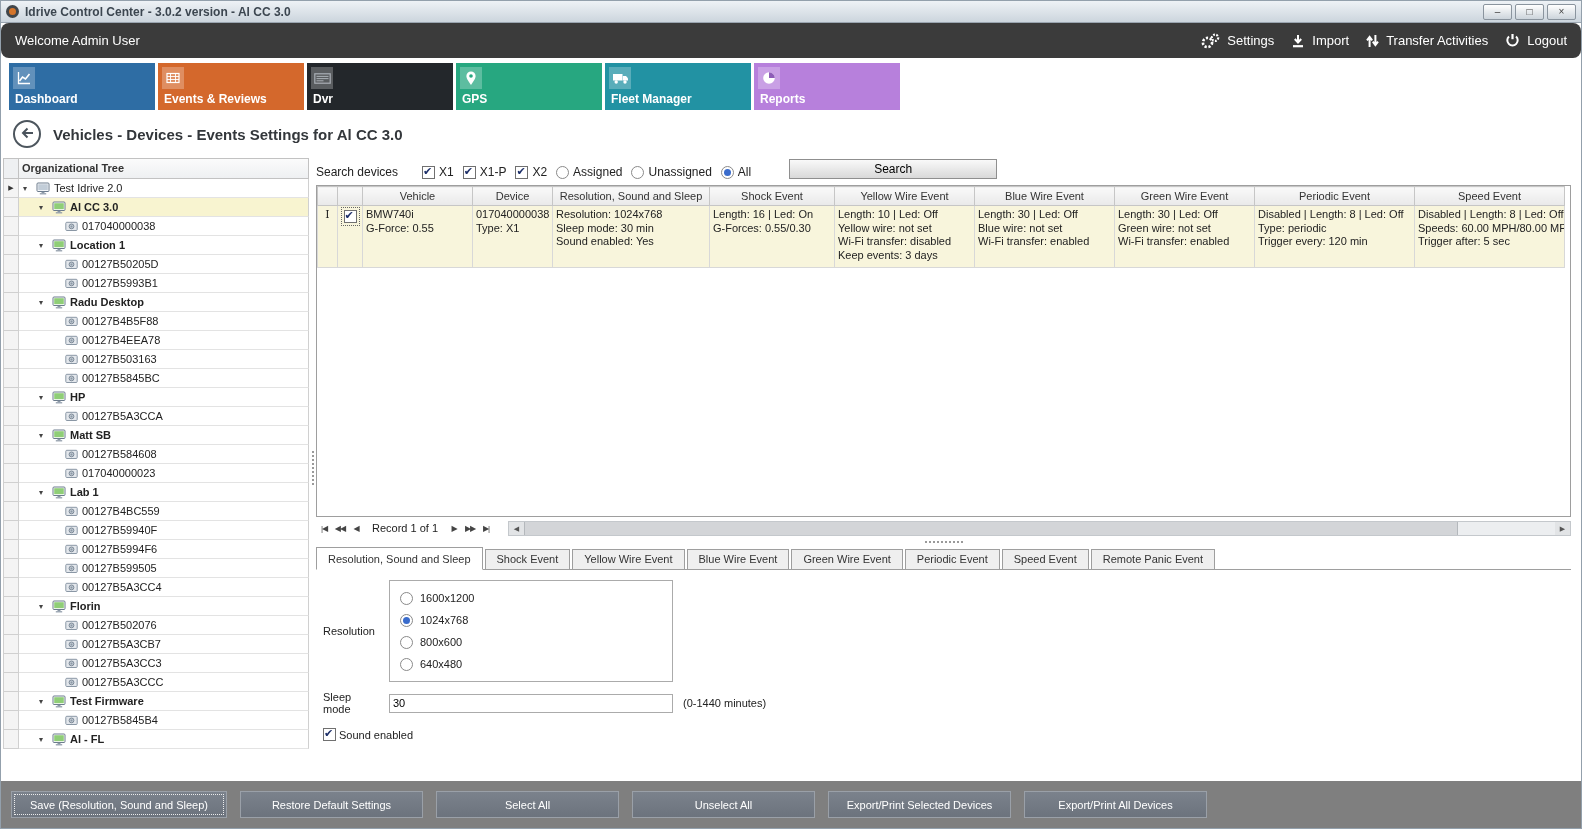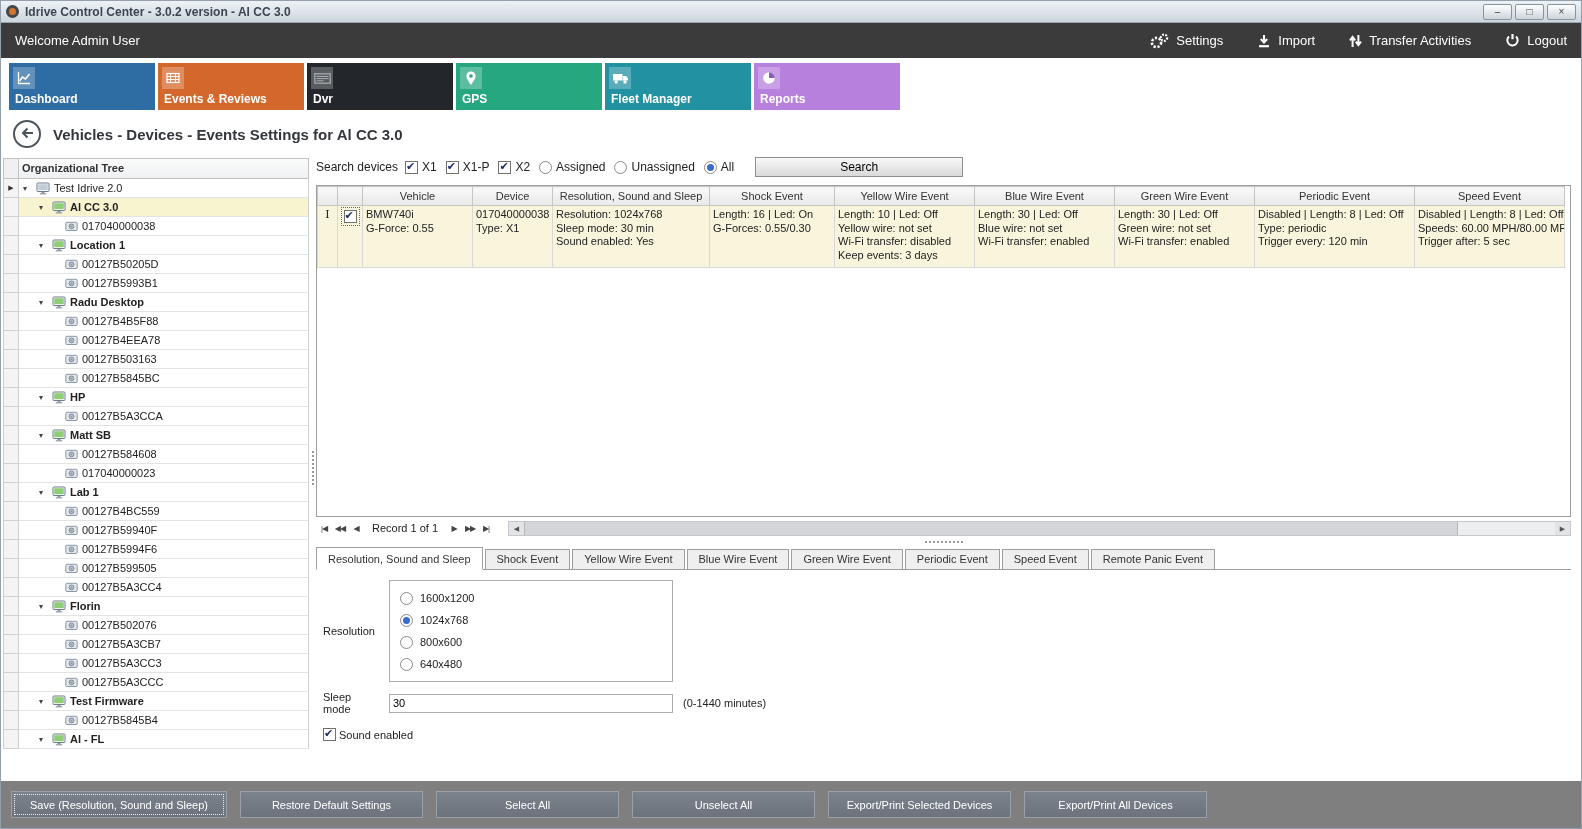--- a/index.html
+++ b/index.html
@@ -8,23 +8,23 @@
   .app { position:absolute; inset:0; border:1px solid #93a0ac; background:#fff; }
 
   
   .titlebar { position:absolute; top:0; left:0; right:0; height:22px; background:linear-gradient(#eef2f6,#ccd5dd); border-bottom:1px solid #9aa5b0; display:flex; align-items:center; padding:8px 5px; }
   .app-icon { width:13px; height:13px; border-radius:50%; border:3px solid #41464b; background:#d5752b; margin-right:6px; flex:none; }
   .title-text { font-weight:bold; font-size:12px; color:#3c4650; }
   .win-controls { margin-left:auto; display:flex; }
   .win-btn { width:29px; height:16px; margin-left:3px; border:1px solid #8a949e; border-radius:2px; background:linear-gradient(#ffffff,#ccd4db); font-size:10px; line-height:13px; text-align:center; color:#444; cursor:default; }
 
   
-  .topbar { position:absolute; top:22px; left:0; right:0; height:35px; background:#3b3b3b; color:#fff; display:flex; align-items:center; padding:0 14px; }
+  .topbar { position:absolute; top:22px; left:0; right:0; height:35px; background:#3b3b3b; color:#fff; display:flex; align-items:center; padding:0 14px;border-radius:8px; }
   .topbar-welcome { font-size:13px; }
-  .topbar-actions { margin-left:auto; display:flex; gap:34px; align-items:center;justify-content:center; }
+  .topbar-actions { margin-left:auto; display:flex; gap:17px; align-items:center;justify-content:center; }
   .topbar-action { display:flex; align-items:center; gap:7px; font-size:13px; cursor:pointer; }
   .action-icon { display:flex; align-items:center; }
 
   
   .tiles { position:absolute; top:57px; left:0; right:0; height:55px; padding:5px 0 0 8px; display:flex; gap:3px; background:#fff; }
   .tile { width:146px; height:47px; position:relative; color:#fff; cursor:pointer; }
   .tile-icon { position:absolute; top:4px; left:4px; width:22px; height:22px; background:rgba(255,255,255,0.25); display:flex; align-items:center; justify-content:center; }
   .tile-label { position:absolute; bottom:4px; left:6px; font-weight:bold; font-size:12px; white-space:nowrap; }
 
   
@@ -48,21 +48,21 @@
   .tree-cell.sel { background:#f8f4d0; }
   .tree-expand { font-size:8px; color:#444; width:9px; }
   .tree-icon { display:flex; align-items:center; }
 
   
   .vsplit { position:absolute; left:308px; top:157px; width:7px; height:619px; display:flex; align-items:center; justify-content:center; cursor:col-resize; }
   .vdots { width:2px; height:34px; border-left:2px dotted #9a9a9a; }
 
   
   .content { position:absolute; left:315px; top:154px; width:1255px; height:628px; background:#fff; }
-  .search-row { display:flex; align-items:center; height:24px; gap:7px; font-size:12px; }
+  .search-row { display:flex; align-items:flex-end; height:24px; gap:24px; font-size:12px; }
   .filters { display:flex; align-items:center; gap:9px; }
   .filter { display:flex; align-items:center; gap:4px; cursor:pointer; }
   .cb { width:13px; height:13px; border:1px solid #707070; background:#fff; position:relative; display:inline-block; flex:none; }
   .cb.checked::after { content:"✔"; position:absolute; top:-2px; left:0px; font-size:11px; color:#1d2f69; }
   .radio { width:13px; height:13px; border:1px solid #8a8a8a; border-radius:50%; background:#fff; position:relative; display:inline-block; flex:none; }
   .radio.sel::after { content:""; position:absolute; top:2px; left:2px; width:7px; height:7px; border-radius:50%; background:#3a6ccc; }
   .search-btn { width:208px; height:20px; margin-left:14px; border:1px solid #8f8f8f; background:linear-gradient(#f9f9f9,#d9d9d9); font-size:12px; font-family:inherit; cursor:pointer; }
 
   
   .grid-box { margin-top:6px; height:332px; border:1px solid #9e9e9e; overflow:hidden; background:#fff; }

